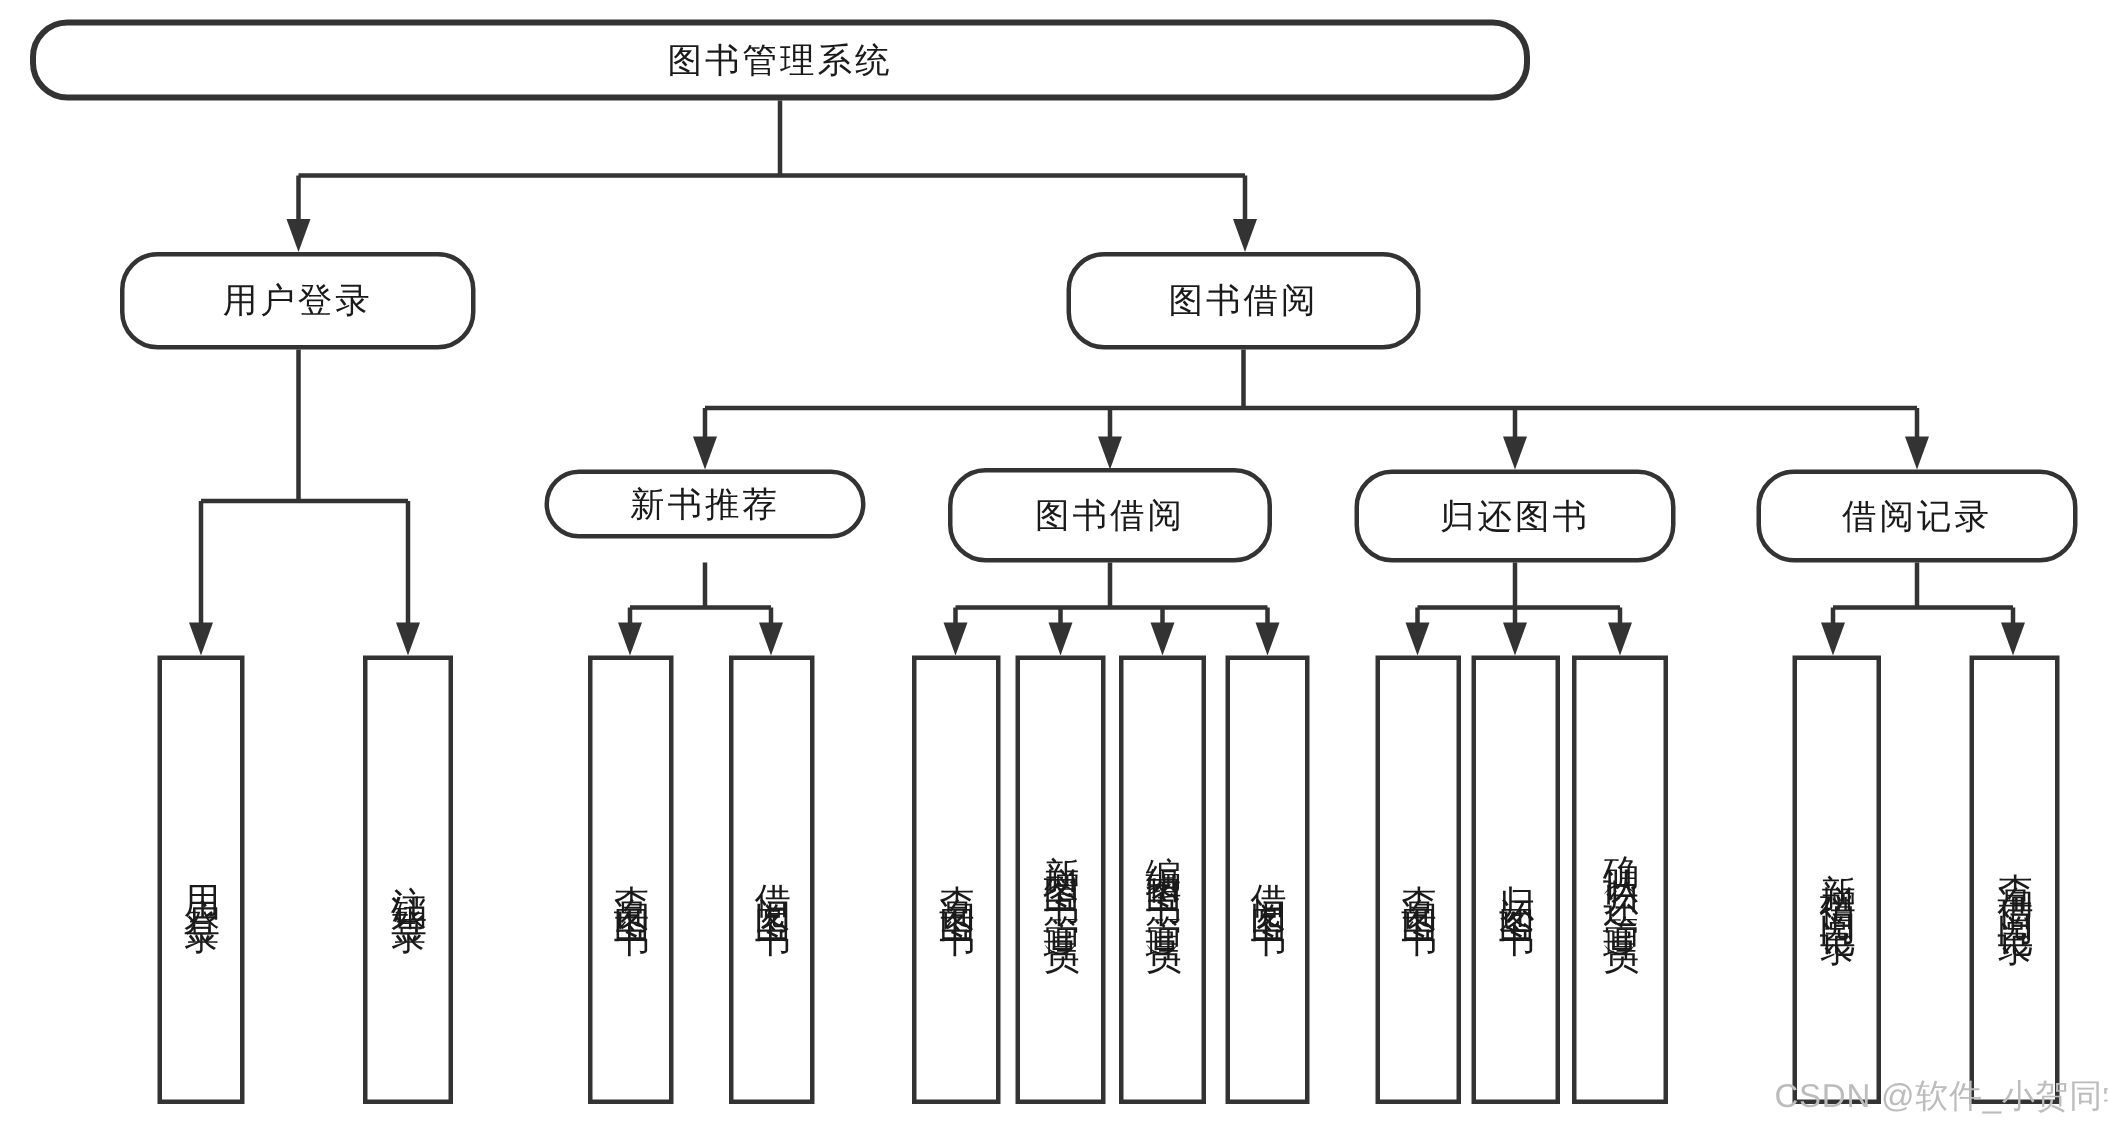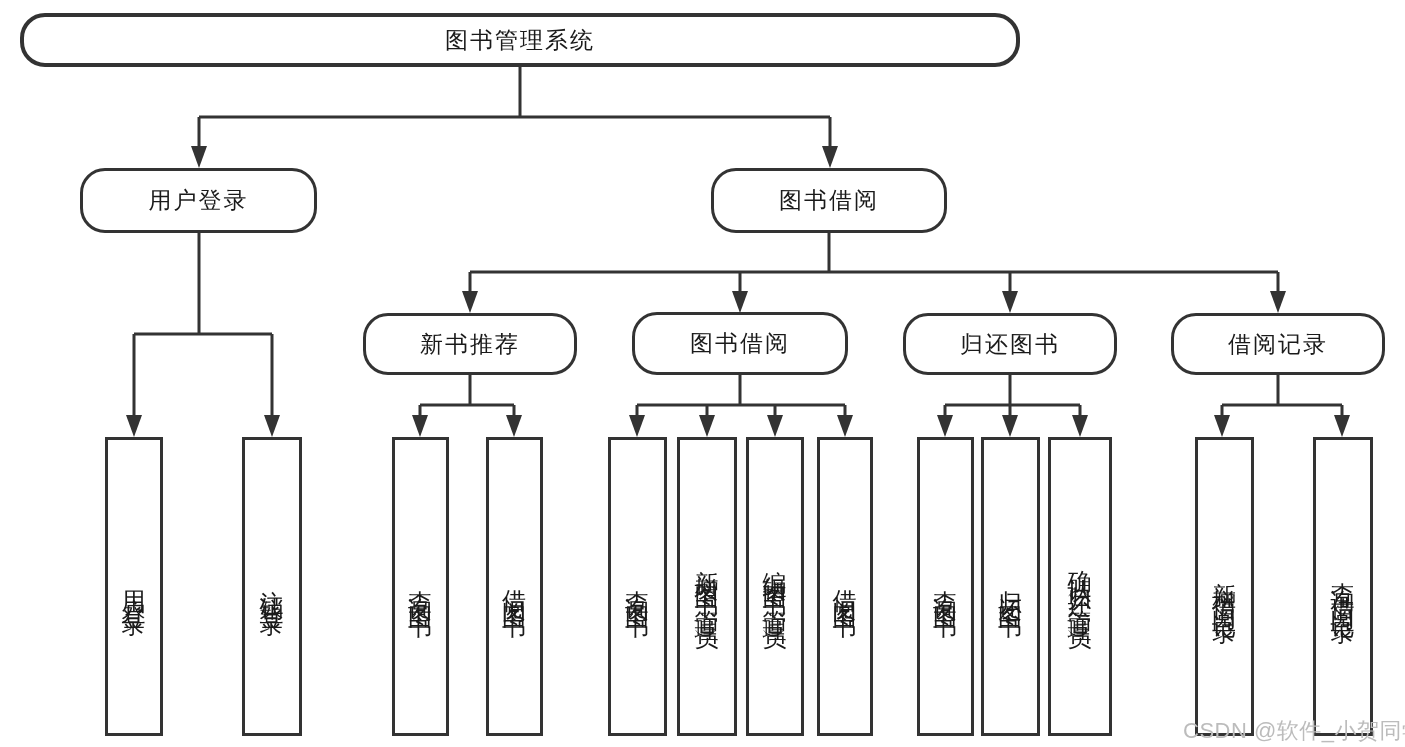--- a/index.html
+++ b/index.html
@@ -99,21 +99,21 @@
     <span>图书管理系统</span>
   </div>
 
   <div class="node h-node" style="left:80px; top:168px; width:237px; height:65px;">
     <span>用户登录</span>
   </div>
   <div class="node h-node" style="left:711px; top:168px; width:236px; height:65px;">
     <span>图书借阅</span>
   </div>
 
-  <div class="node h-node" style="left:363px; top:313px; width:214px; height:62px;">
+  <div class="node h-node" style="left:363px; top:313px; width:214px; height:46px;">
     <span>新书推荐</span>
   </div>
   <div class="node h-node" style="left:632px; top:312px; width:216px; height:63px;justify-content:center;">
     <span>图书借阅</span>
   </div>
   <div class="node h-node" style="left:903px; top:313px; width:214px; height:62px;">
     <span>归还图书</span>
   </div>
   <div class="node h-node" style="left:1171px; top:313px; width:214px; height:62px;">
     <span>借阅记录</span>

